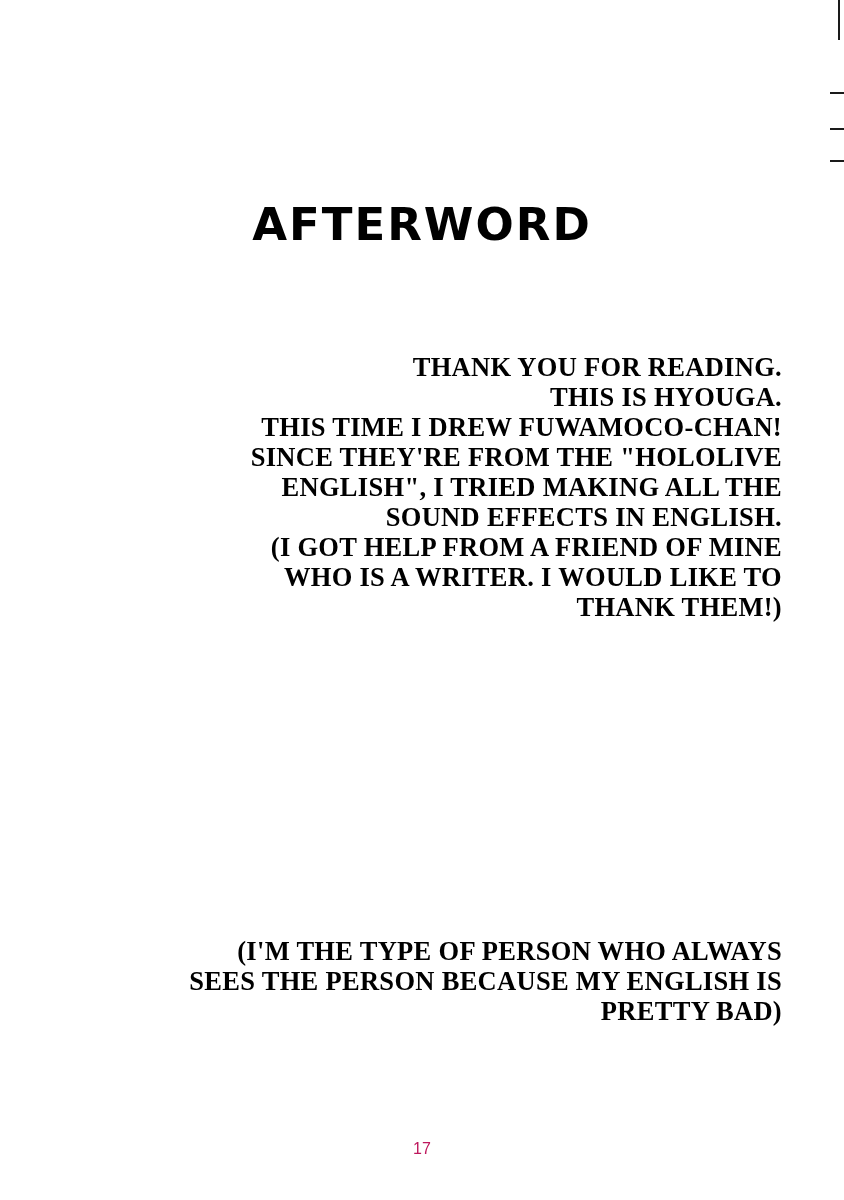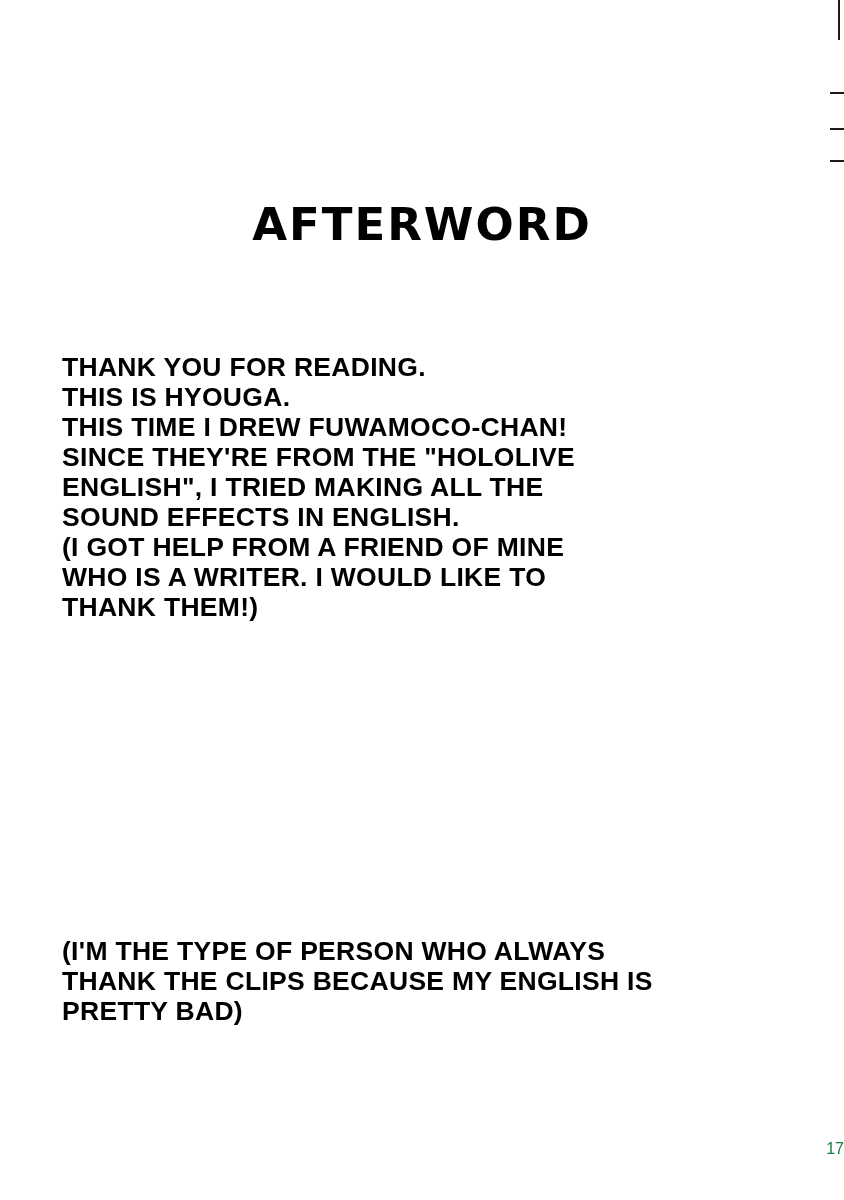--- a/index.html
+++ b/index.html
@@ -48,43 +48,43 @@
     font-weight: 700;
     font-family: "DejaVu Sans", sans-serif;
     color: #000;
   }
 
   .body-block {
     position: absolute;
     left: 50%;
     transform: translateX(-50%);
     width: 720px;
-    text-align: left;
+    text-align: right;
     font-size: 26.5px;
     line-height: 30px;
     font-weight: 700;
-    font-family: Liberation Sans, sans-serif;
+    font-family: Liberation Serif, serif;
     letter-spacing: 0.3px;
     white-space: pre-line;
   }
 
   #block-1 { top: 352px; }
   #block-2 { top: 614px; }
   #block-3 { top: 863px; }
   #block-4 { top: 936px; }
 
   .page-number {
     position: absolute;
     bottom: 42px;
     left: 0;
     right: 0;
-    text-align: right;
+    text-align: center;
     font-size: 16px;
     font-family: "Liberation Sans", sans-serif;
-    color: #15803d;
+    color: #be185d;
   }
 </style>
 </head>
 <body>
 
 <div class="page">
 
   <div class="edge-mark v" style="top:0px;height:40px;"></div>
   <div class="edge-mark h" style="top:92px;"></div>
   <div class="edge-mark h" style="top:128px;"></div>
@@ -98,18 +98,18 @@
 SINCE THEY'RE FROM THE "HOLOLIVE
 ENGLISH", I TRIED MAKING ALL THE
 SOUND EFFECTS IN ENGLISH.
 (I GOT HELP FROM A FRIEND OF MINE
 WHO IS A WRITER. I WOULD LIKE TO
 THANK THEM!)</div>
 
 
 
   <div class="body-block" id="block-4">(I'M THE TYPE OF PERSON WHO ALWAYS
-THANK THE CLIPS BECAUSE MY ENGLISH IS
+SEES THE PERSON BECAUSE MY ENGLISH IS
 PRETTY BAD)</div>
 
   <div class="page-number">17</div>
 
 </div>
 
 </body></html>

